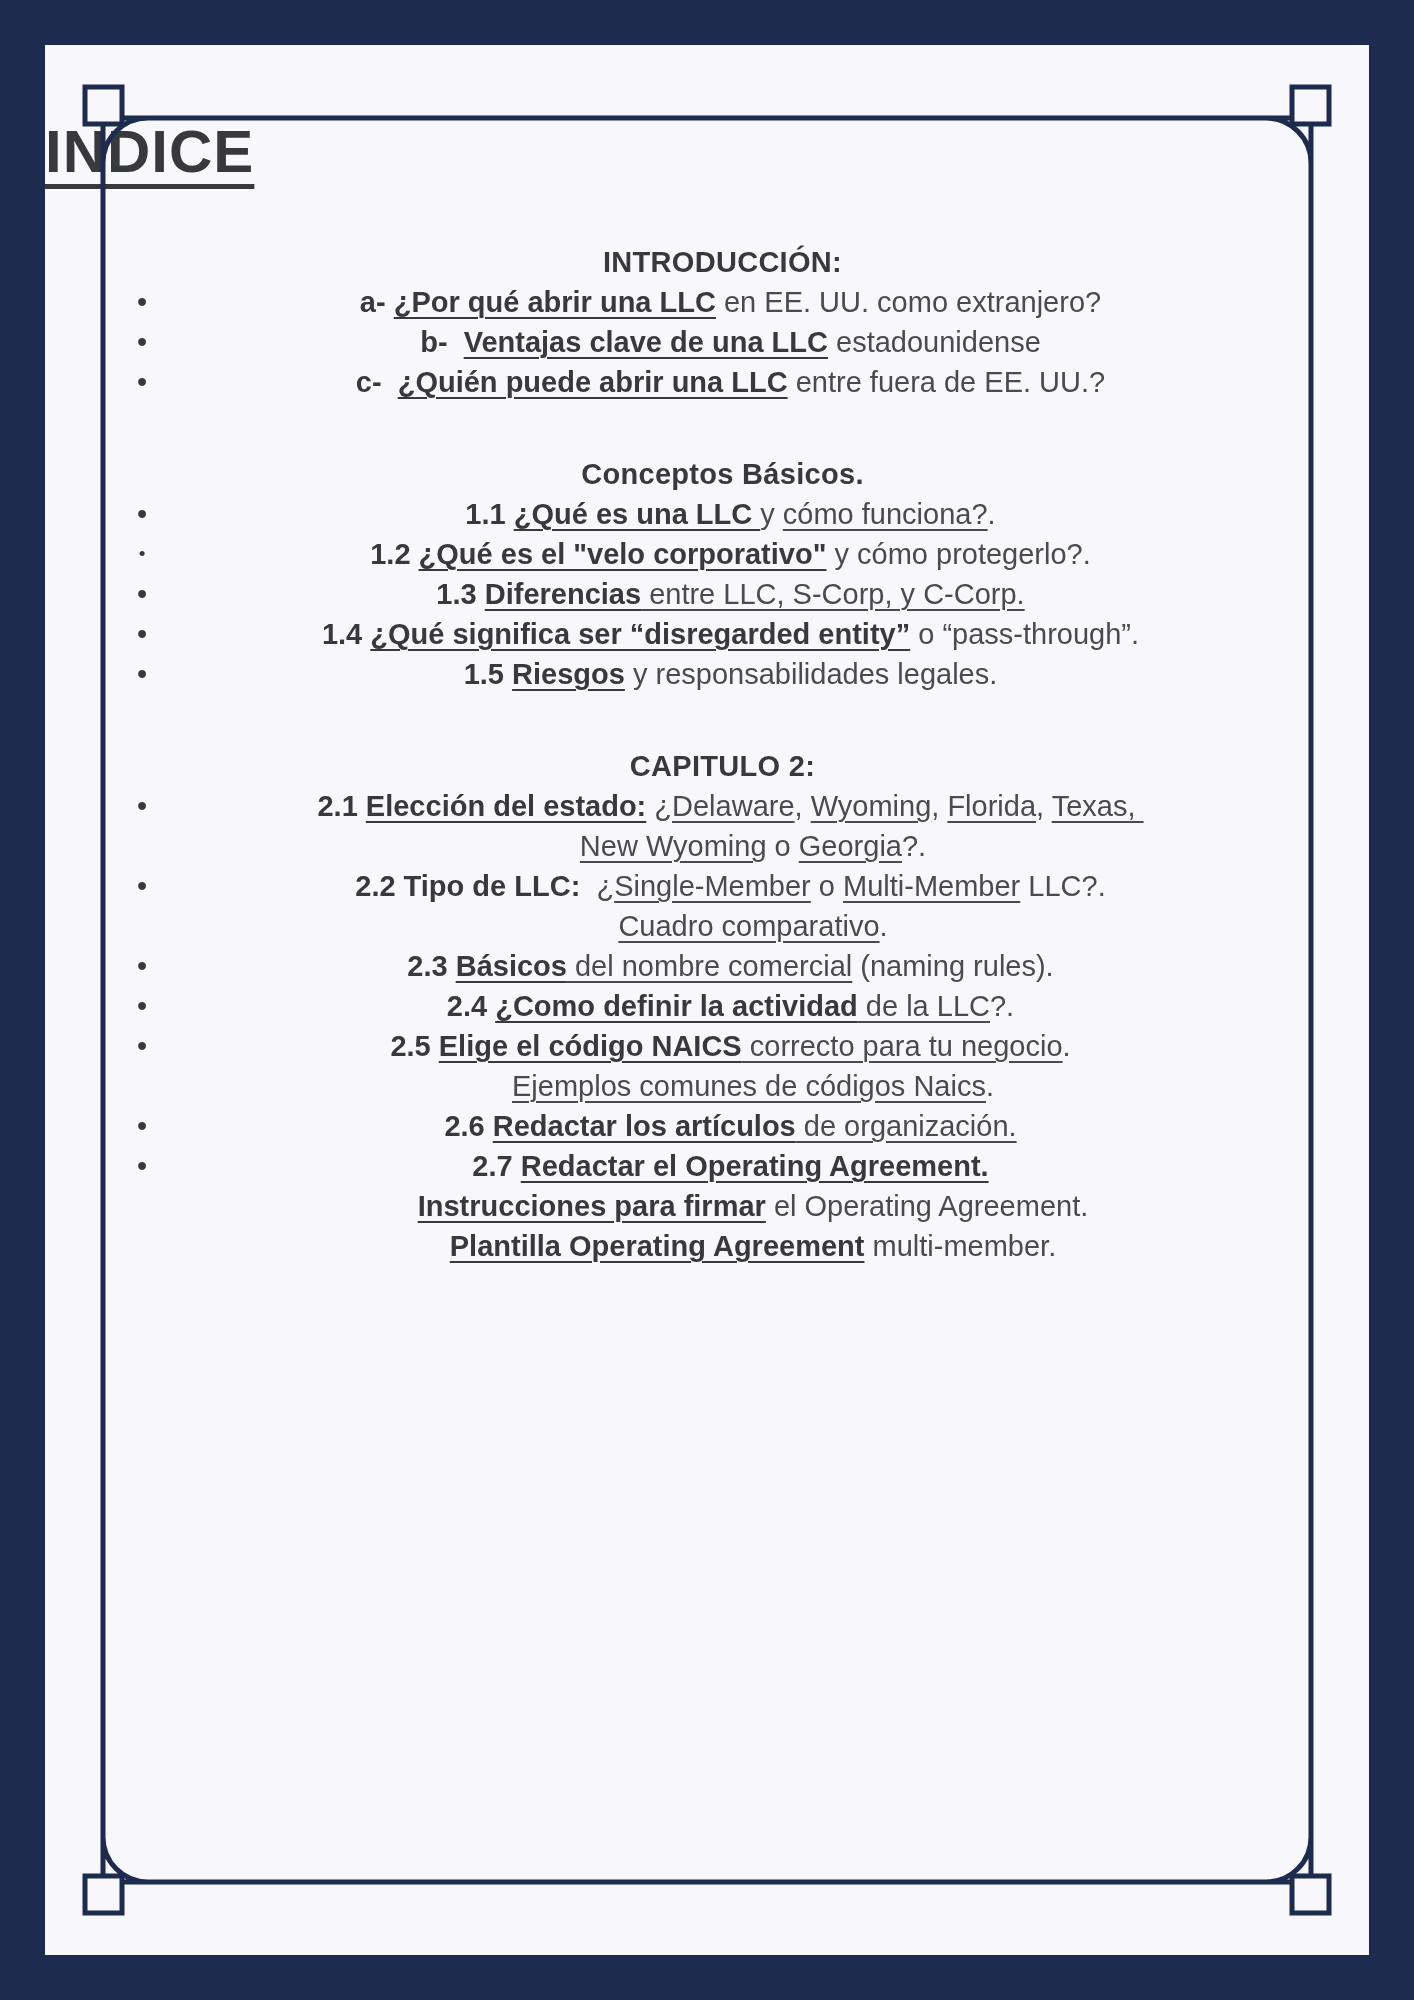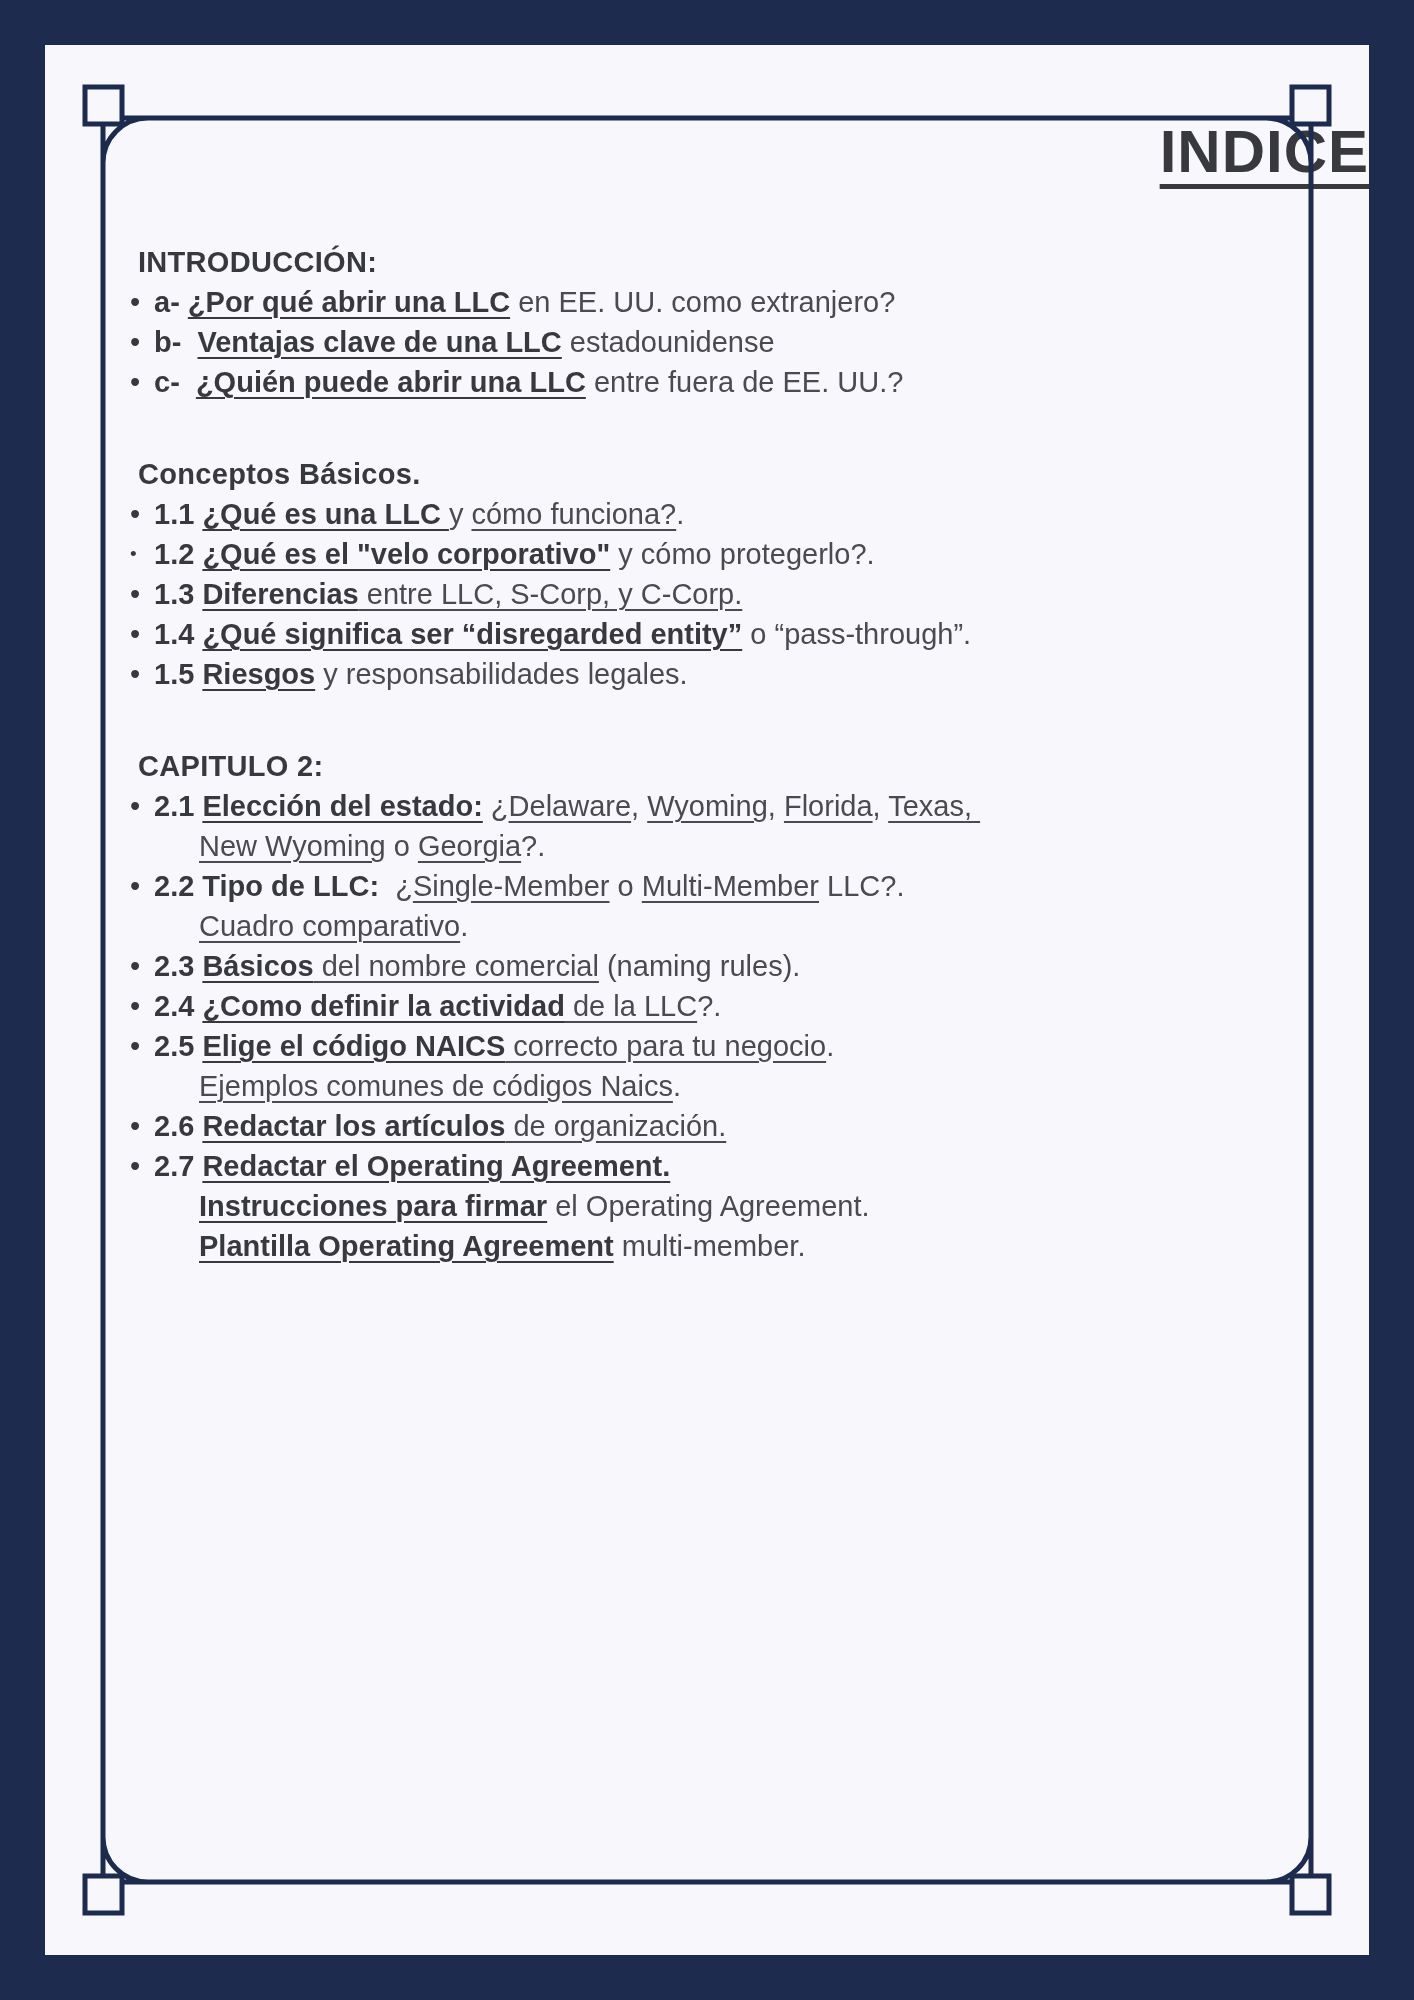--- a/index.html
+++ b/index.html
@@ -32,34 +32,35 @@
     stroke:var(--border,#1d2b4e);
     stroke-width:5;
   }
   .frame rect{
     fill:var(--page-bg,#f8f7fb);
     stroke:var(--border,#1d2b4e);
     stroke-width:5;
   }
   h1.title{
     margin-top:72px;
-    text-align:right;
+    text-align:left;
     font-size:60px;
     font-weight:bold;
     letter-spacing:1px;
     color:var(--text-bold,#38383f);
     text-decoration:underline;
     text-decoration-thickness:5px;
     text-underline-offset:12px;
   }
   .content{
     margin:56px 62px 4px 85px;
     font-size:29px;
     line-height:40px;
     color:var(--text,#4a4a52);
+    text-align:center;
   }
   .section + .section{margin-top:52px;}
   .heading{
     font-weight:bold;
     color:var(--text-bold,#38383f);
     padding-left:8px;
     letter-spacing:0.3px;
     white-space:pre-wrap;
   }
   .item{display:flex;align-items:flex-start;}

